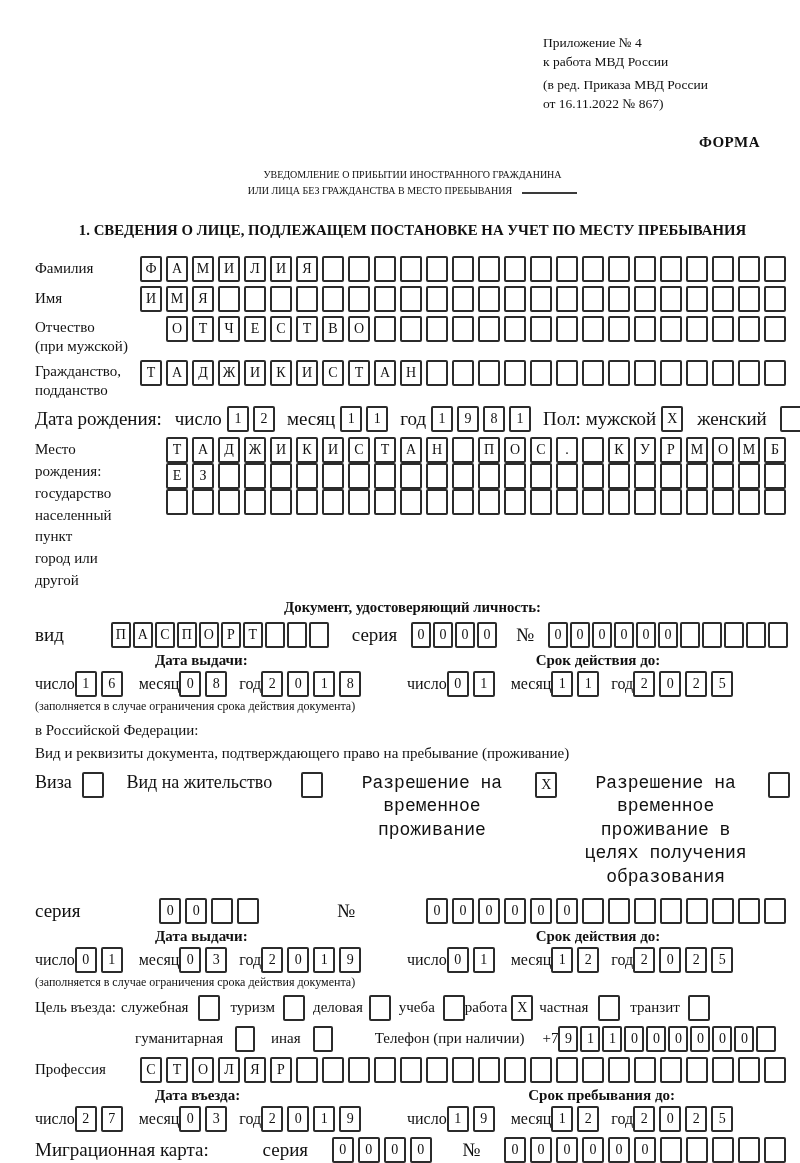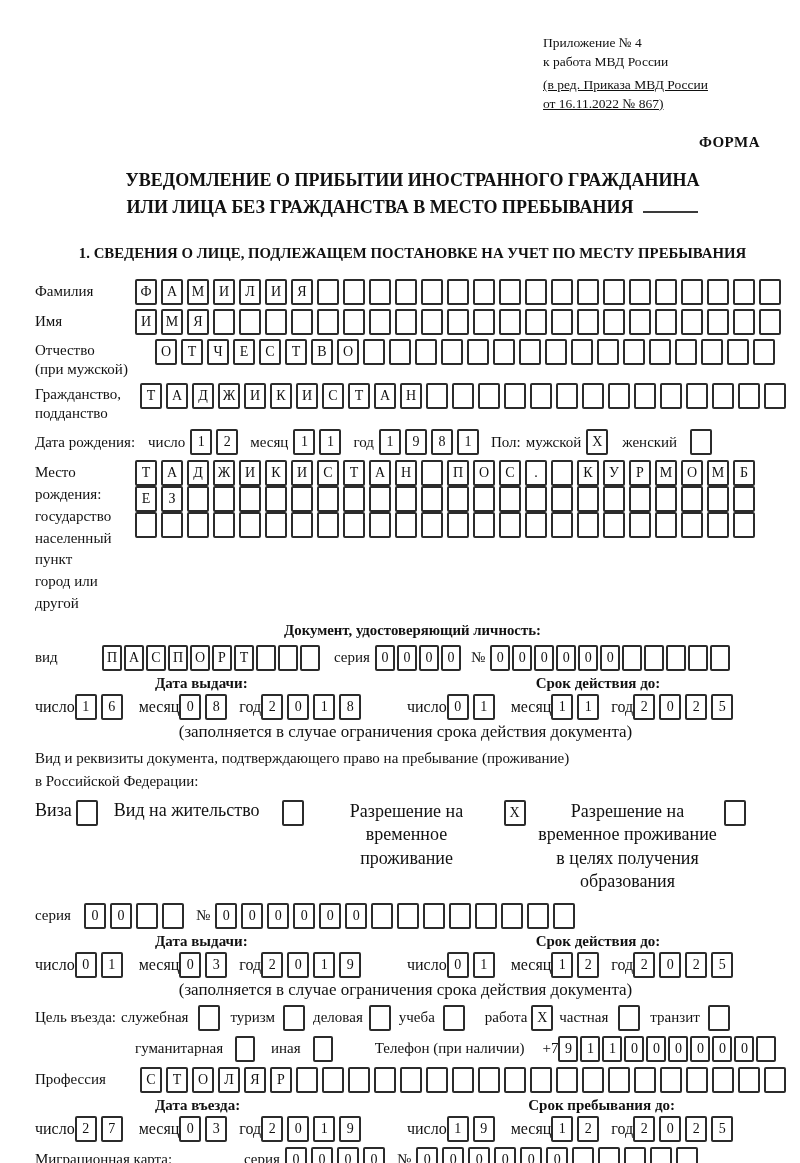--- a/index.html
+++ b/index.html
@@ -2,64 +2,64 @@
 <html><head>
 <meta charset="utf-8">
 <style>
   html,body { margin:0; padding:0; background:#e9e9e9; }
   .page {
     width:800px; height:1163px; margin:0 auto; background:#ffffff;
     font-family:"Liberation Serif", serif; color:#111;
     box-sizing:border-box; padding:34px 10px 0 35px; overflow:hidden;
   }
   .hdr { margin-left:508px; font-size:13.5px; line-height:1.38; }
-  .hdr .sub { margin-top:5px;text-decoration:underline; }
+  .hdr .sub { margin-top:5px; }
   .forma { text-align:right; padding-right:30px; font-weight:bold; font-size:15px; margin-top:20px; letter-spacing:.5px; }
-  .title { text-align:center; font-weight:bold; font-size:18px; line-height:1.5; margin-top:16px; }
+  .title { text-align:center; font-weight:normal; font-size:10px; line-height:1.5; margin-top:16px; }
   .blank-underline { display:inline-block; width:55px; border-bottom:2.5px solid #3a3a3a; height:10px; margin-left:10px; }
   .sec-title { text-align:center; font-weight:bold; font-size:14.8px; margin-top:24px; margin-bottom:17px; }
 
-  .row { display:flex; align-items:flex-start; margin-bottom:4px; }
+  .row { display:flex; align-items:flex-start; margin-bottom:4px;justify-content:space-between; }
   .lbl { font-size:15px; padding-top:4px; flex-shrink:0; }
   .lbl.multi { line-height:1.28; padding-top:2px; }
   .cells { display:flex; flex-wrap:nowrap; }
   .cell {
     width:22px; height:26px; box-sizing:border-box; border:2px solid #2b2b2b; border-radius:2px;
     margin-right:4px; display:inline-flex; align-items:center; justify-content:center;
     font-size:14px; flex-shrink:0; background:#fff; line-height:1;
   }
   .shrink .cell { width:20px; margin-right:2px; }
   .cb { margin-right:0; }
 
   .w-surname { width:100px; }
   .w-patronymic { width:120px; }
   .w-citizenship { width:105px; }
   .w-birthplace { width:100px; }
   .w-profession { width:105px; }
   .w-reps { width:98px; }
 
   .inline { display:flex; align-items:center; }
-  .inline .t { font-size:15px; margin-right:5px; white-space:nowrap; }
+  .inline .t { font-size:19px; margin-right:5px; white-space:nowrap; }
   .gap8 { margin-left:8px; } .gap12 { margin-left:12px; } .gap14 { margin-left:14px; }
 
   .doc-title { text-align:center; font-weight:bold; font-size:14.8px; margin:7px 0 6px 0; }
 
   .dhead { display:flex; font-weight:bold; font-size:15px; margin-bottom:2px;gap:40px; }
   .dhead .h1 { margin-left:120px; }
   .dhead .h2 { margin-left:248px; }
   .drow { display:flex; align-items:center; margin-bottom:2px; }
   .dgroup { display:flex; align-items:center; }
   .dgroup.left { width:372px; flex-shrink:0; }
-  .note { font-size:17px; text-align:center; padding-right:14px; margin:1px 0 5px 0;font-family:Liberation Serif, serif; }
+  .note { font-size:12px; text-align:left; padding-right:14px; margin:1px 0 5px 0;font-family:Liberation Serif, serif; }
 
   .intro { font-size:15px; line-height:1.55; margin-top:3px; }
 
   .opts { margin-top:7px; margin-bottom:9px; align-items:flex-start; }
   .opt-text { font-size:18px; }
-  .opt-wrap { text-align:center; line-height:1.3; }
+  .opt-wrap { text-align:center; line-height:1.3;font-family:Liberation Mono, monospace; }
   .w170 { width:178px; } .w175 { width:180px; }
   .opts .cell { margin-top:0; }
 
   .purpose-line { display:flex; align-items:center; margin-bottom:5px; }
   .purpose-line .t { font-size:15px; white-space:nowrap; }
 </style>
 </head>
 <body>
 
 <div class="page">
@@ -407,22 +407,22 @@
           <span class="cell">2</span>
           <span class="cell">0</span>
           <span class="cell">2</span>
           <span class="cell">5</span>
         </span>
     </div>
   </div>
   <div class="note">(заполняется в случае ограничения срока действия документа)</div>
 
   <div class="intro">
+    <div>в Российской Федерации:</div>
     <div>Вид и реквизиты документа, подтверждающего право на пребывание (проживание)</div>
-    <div>в Российской Федерации:</div>
   </div>
 
   <div class="row opts">
     <span class="opt-text">Виза</span>
     <span class="cell cb" style="margin-left:4px"></span>
     <span class="opt-text" style="margin-left:16px">Вид на жительство</span>
     <span class="cell cb" style="margin-left:22px"></span>
     <span class="opt-text opt-wrap w170" style="margin-left:14px">Разрешение на временное проживание</span>
     <span class="cell cb" style="margin-left:8px">X</span>
     <span class="opt-text opt-wrap w175" style="margin-left:12px">Разрешение на временное проживание в целях получения образования</span>
@@ -505,21 +505,21 @@
   <div class="purpose-line">
     <span class="t">Цель въезда:</span>
     <span class="t" style="margin-left:5px">служебная</span>
     <span class="cell cb" style="margin-left:10px"></span>
     <span class="t" style="margin-left:10px">туризм</span>
     <span class="cell cb" style="margin-left:8px"></span>
     <span class="t" style="margin-left:8px">деловая</span>
     <span class="cell cb" style="margin-left:6px"></span>
     <span class="t" style="margin-left:8px">учеба</span>
     <span class="cell cb" style="margin-left:8px"></span>
-    <span class="t" style="margin-left:20px">работа</span>
+    <span class="t" style="margin-left:0">работа</span>
     <span class="cell cb" style="margin-left:4px">X</span>
     <span class="t" style="margin-left:6px">частная</span>
     <span class="cell cb" style="margin-left:10px"></span>
     <span class="t" style="margin-left:10px">транзит</span>
     <span class="cell cb" style="margin-left:8px"></span>
   </div>
   <div class="purpose-line shrink" style="margin-left:100px">
     <span class="t">гуманитарная</span>
     <span class="cell cb" style="margin-left:12px"></span>
     <span class="t" style="margin-left:14px">иная</span>

